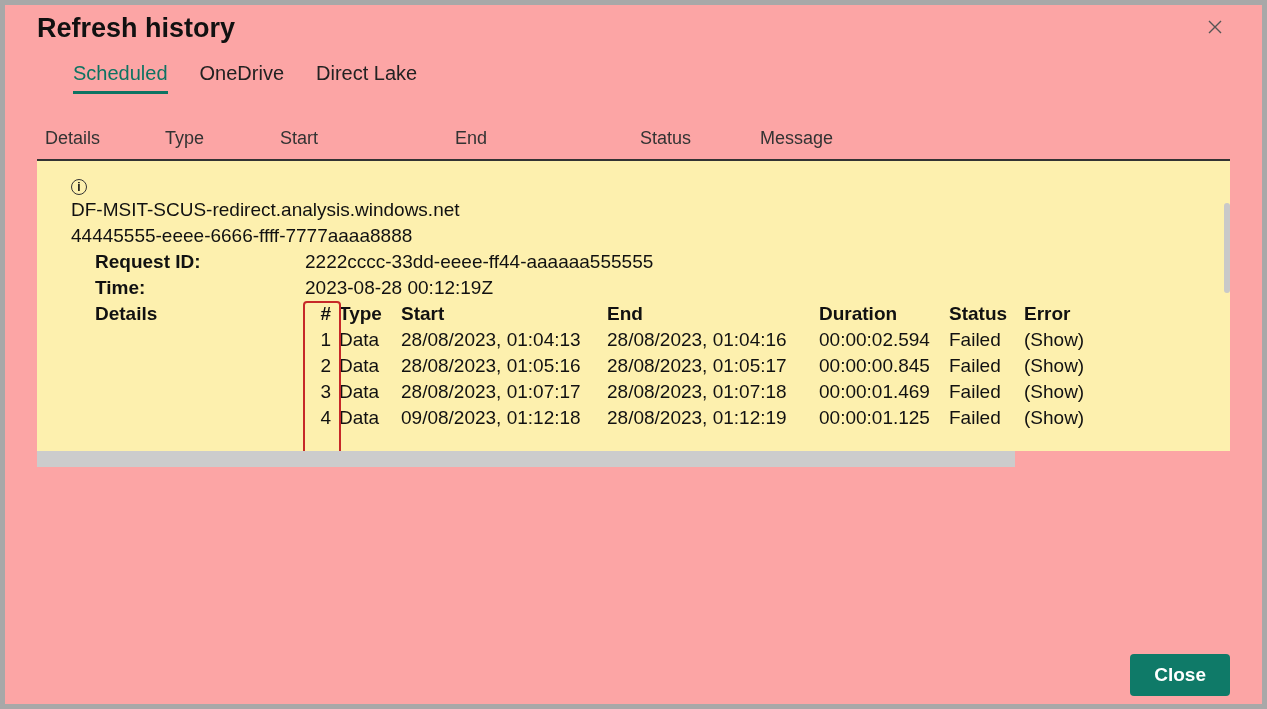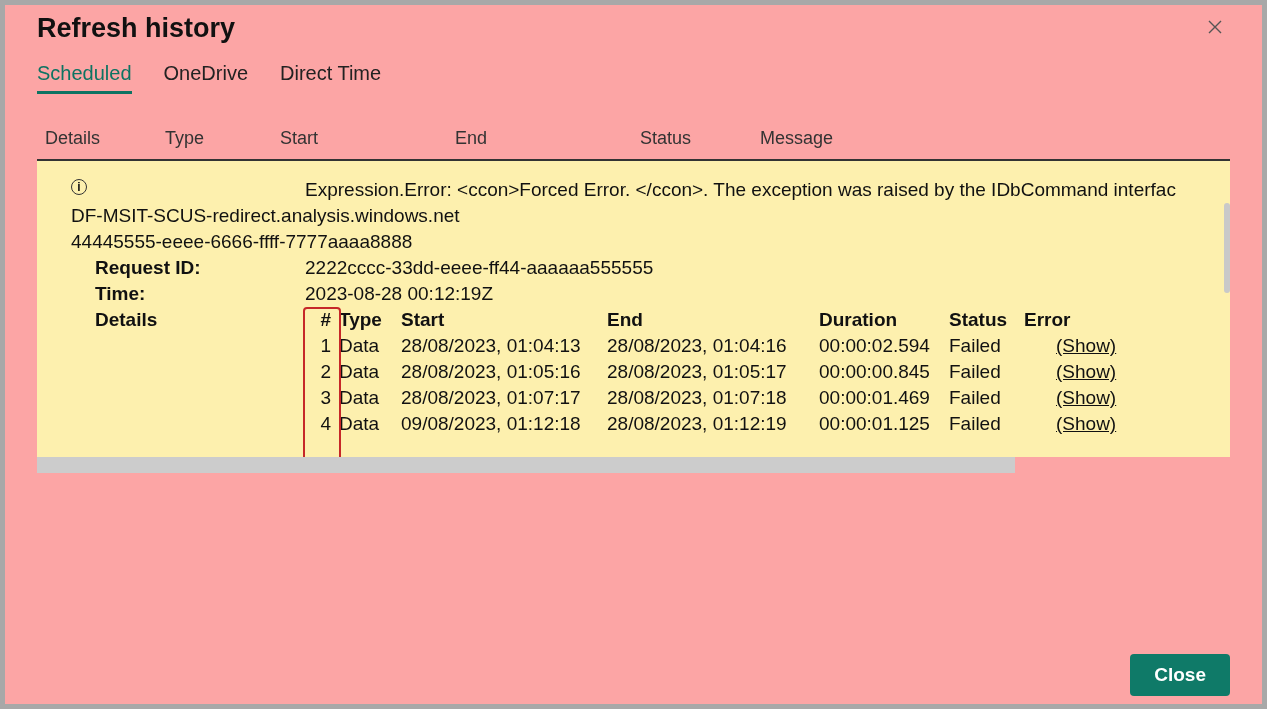--- a/index.html
+++ b/index.html
@@ -47,20 +47,21 @@
     .tab {
       font-size: 20px;
       color: #222;
       padding-bottom: 6px;
       cursor: pointer;
       border-bottom: 3px solid transparent;
     }
     .tab.active {
       color: #0d7362;
       border-bottom-color: #0d7362;
+      margin-left: 36px;
     }
     .outer-head {
       display: flex;
       gap: 0;
       border-bottom: 2px solid #333;
       padding: 6px 8px 10px 8px;
       font-size: 18px;
       color: #333;
     }
     .oh-details { width: 120px; }
@@ -107,21 +108,21 @@
     .details-header, .details-row { display: flex; }
     .details-header { font-weight: 700; }
     .details-row { margin-top: 4px; }
     .col-num   { width: 34px; text-align: right; padding-right: 8px; }
     .col-type  { width: 62px; }
     .col-start { width: 206px; }
     .col-end   { width: 212px; }
     .col-dur   { width: 130px; }
     .col-stat  { width: 75px; }
     .col-err   { width: 80px; }
-    .show-link { text-decoration: underline; cursor: pointer; margin-left: 32px; }
+    .show-link { cursor: pointer; }
     .red-box {
       position: absolute;
       border: 2px solid #c62828;
       border-radius: 4px;
       top: -2px;
       left: -2px;
       width: 38px;
       height: 160px;
       pointer-events: none;
     }
@@ -167,39 +168,38 @@
     <button class="close-x">
       <svg width="14" height="14" viewBox="0 0 14 14">
           <path d="M1 1 L13 13 M13 1 L1 13" stroke="#555" stroke-width="1.4" fill="none"></path>
         </svg>
     </button>
   </div>
 
   <div class="tabs">
     <div class="tab active">Scheduled</div>
     <div class="tab">OneDrive</div>
-    <div class="tab">Direct Time</div>
+    <div class="tab">Direct Lake</div>
   </div>
 
   <div class="outer-head">
     <div class="oh-details">Details</div>
     <div class="oh-type">Type</div>
     <div class="oh-start">Start</div>
     <div class="oh-end">End</div>
     <div class="oh-status">Status</div>
     <div class="oh-message">Message</div>
   </div>
 
   <div class="panel-wrap">
     <div class="panel">
       <div class="kv-row first">
         <div class="kv-label withicon">
           <span class="info-icon">i</span>
         </div>
-        <div class="kv-value">Expression.Error: &lt;ccon&gt;Forced Error. &lt;/ccon&gt;. The exception was raised by the IDbCommand interfac</div>
       </div>
       <div class="kv-row">
         <div class="kv-value">DF-MSIT-SCUS-redirect.analysis.windows.net</div>
       </div>
       <div class="kv-row">
         <div class="kv-value">44445555-eeee-6666-ffff-7777aaaa8888</div>
       </div>
       <div class="kv-row">
         <div class="kv-label noicon">Request ID:</div>
         <div class="kv-value">2222cccc-33dd-eeee-ff44-aaaaaa555555</div>

